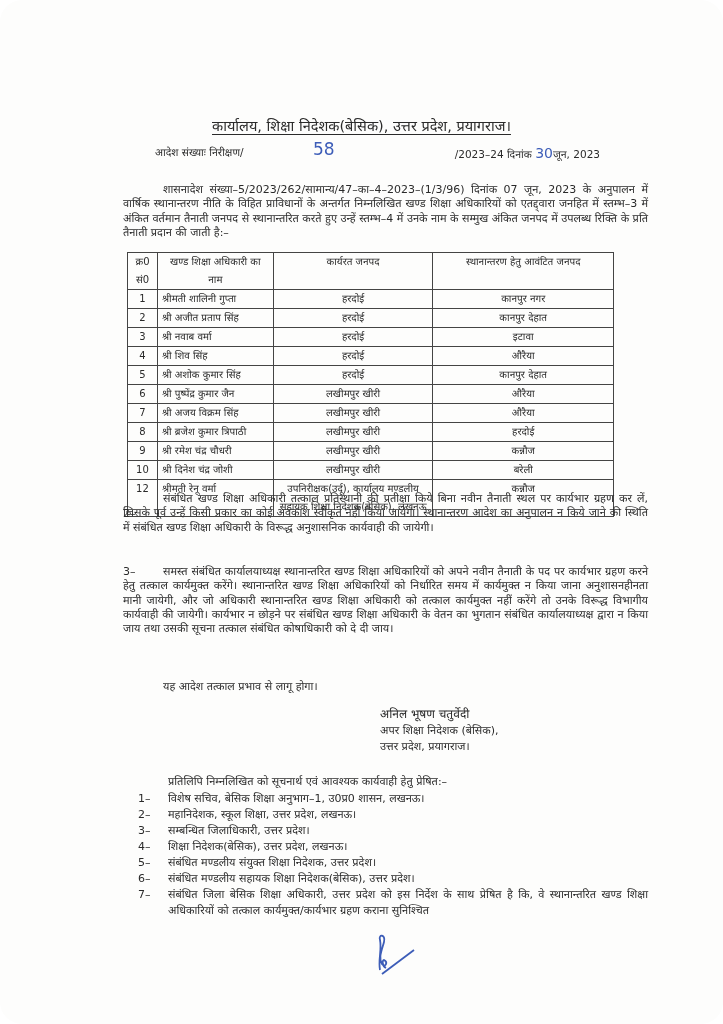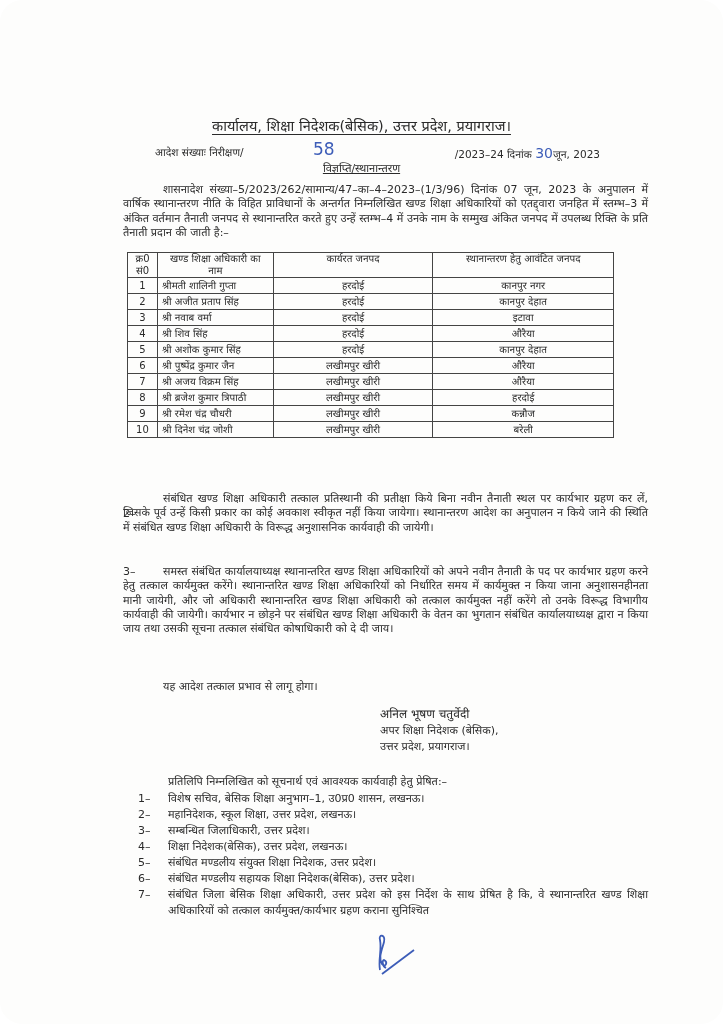--- a/index.html
+++ b/index.html
@@ -10,21 +10,21 @@
   .order-line { position:absolute; top:145px; left:155px; width:445px; font-size:10.5px; }
   .order-line .left { position:absolute; left:0; top:0; }
   .order-line .hand { position:absolute; left:158px; top:-6px; font-size:17px; color:#3d5db8; font-family:"DejaVu Sans", sans-serif; }
   .order-line .right { position:absolute; right:0; top:0; }
   .order-line .right .hdate { color:#3d5db8; font-size:14px; }
   .subtitle { position:absolute; top:160px; left:0; width:723px; text-align:center; font-size:11px; }
   .subtitle span { text-decoration:underline; }
   .para { position:absolute; left:123px; width:525px; font-size:11px; line-height:14.3px; text-align:justify; }
   .para.indent { text-indent:40px; }
   table.t { position:absolute; left:127px; top:252px; width:487px; border-collapse:collapse; font-size:10px; }
-  table.t td, table.t th { border:1px solid #444; padding:0 4px; height:15px; font-weight:normal; line-height:12px; }
+  table.t td, table.t th { border:1px solid #444; padding:0 4px; height:15px; font-weight:normal; line-height:18px; }
   table.t th { text-align:center; vertical-align:top; }
   table.t td.c { text-align:center; }
   table.t col.c1 { width:30px; } table.t col.c2 { width:116px; } table.t col.c3 { width:160px; } table.t col.c4 { width:181px; }
   .num { position:absolute; left:123px; font-size:11px; }
   .sig { position:absolute; left:380px; font-size:11px; text-align:left; width:220px; }
   .copy-line { position:absolute; left:123px; top:757px; font-size:11px; width:500px; }
   .copy-line .hand2 { position:absolute; left:90px; top:-6px; color:#3d5db8; font-size:16px; }
   .copy-line .rest { position:absolute; left:238px; top:0; }
   .list { position:absolute; left:138px; font-size:11px; line-height:16px; width:510px; }
   .list .row { display:flex; }
@@ -41,21 +41,20 @@
 
   <div class="order-line">
     <span class="left">आदेश संख्याः निरीक्षण/</span>
     <span class="hand">58</span>
     <span class="right">
       <span>/2023–24 दिनांक</span>
       <span class="hdate">30</span><span>जून, 2023</span>
     </span>
   </div>
 
-  <div class="subtitle"><span>विज्ञप्ति/स्थानान्तरण</span></div>
 
   <div class="para indent" style="top:183px;">शासनादेश संख्या–5/2023/262/सामान्य/47–का–4–2023–(1/3/96) दिनांक 07 जून, 2023 के अनुपालन में वार्षिक स्थानान्तरण नीति के विहित प्राविधानों के अन्तर्गत निम्नलिखित खण्ड शिक्षा अधिकारियों को एतद्द्वारा जनहित में स्तम्भ–3 में अंकित वर्तमान तैनाती जनपद से स्थानान्तरित करते हुए उन्हें स्तम्भ–4 में उनके नाम के सम्मुख अंकित जनपद में उपलब्ध रिक्ति के प्रति तैनाती प्रदान की जाती है:–</div>
 
   <table class="t">
     <colgroup>
         <col class="c1">
         <col class="c2">
         <col class="c3">
         <col class="c4">
       </colgroup>
@@ -119,20 +118,26 @@
           <td>श्री रमेश चंद्र चौधरी</td>
           <td class="c">लखीमपुर खीरी</td>
           <td class="c">कन्नौज</td>
         </tr>
     <tr>
           <td class="c">10</td>
           <td>श्री दिनेश चंद्र जोशी</td>
           <td class="c">लखीमपुर खीरी</td>
           <td class="c">बरेली</td>
         </tr>
+    <tr>
+          <td class="c" style="vertical-align:top">12</td>
+          <td style="vertical-align:top">श्रीमती रेनू वर्मा</td>
+          <td class="c">उपनिरीक्षक(उर्दू), कार्यालय मण्डलीय सहायक शिक्षा निदेशक(बेसिक), लखनऊ</td>
+          <td class="c" style="vertical-align:top">कन्नौज</td>
+        </tr>
   </tbody>
     </table>
 
   <span class="num" style="top:507px;">2–</span>
   <div class="para indent" style="top:492px;">संबंधित खण्ड शिक्षा अधिकारी तत्काल प्रतिस्थानी की प्रतीक्षा किये बिना नवीन तैनाती स्थल पर कार्यभार ग्रहण कर लें, जिसके पूर्व उन्हें किसी प्रकार का कोई अवकाश स्वीकृत नहीं किया जायेगा। स्थानान्तरण आदेश का अनुपालन न किये जाने की स्थिति में संबंधित खण्ड शिक्षा अधिकारी के विरूद्ध अनुशासनिक कार्यवाही की जायेगी।</div>
 
   <span class="num" style="top:565px;">3–</span>
   <div class="para indent" style="top:565px;">समस्त संबंधित कार्यालयाध्यक्ष स्थानान्तरित खण्ड शिक्षा अधिकारियों को अपने नवीन तैनाती के पद पर कार्यभार ग्रहण करने हेतु तत्काल कार्यमुक्त करेंगे। स्थानान्तरित खण्ड शिक्षा अधिकारियों को निर्धारित समय में कार्यमुक्त न किया जाना अनुशासनहीनता मानी जायेगी, और जो अधिकारी स्थानान्तरित खण्ड शिक्षा अधिकारी को तत्काल कार्यमुक्त नहीं करेंगे तो उनके विरूद्ध विभागीय कार्यवाही की जायेगी। कार्यभार न छोड़ने पर संबंधित खण्ड शिक्षा अधिकारी के वेतन का भुगतान संबंधित कार्यालयाध्यक्ष द्वारा न किया जाय तथा उसकी सूचना तत्काल संबंधित कोषाधिकारी को दे दी जाय।</div>
 
   <div class="para indent" style="top:680px;">यह आदेश तत्काल प्रभाव से लागू होगा।</div>

